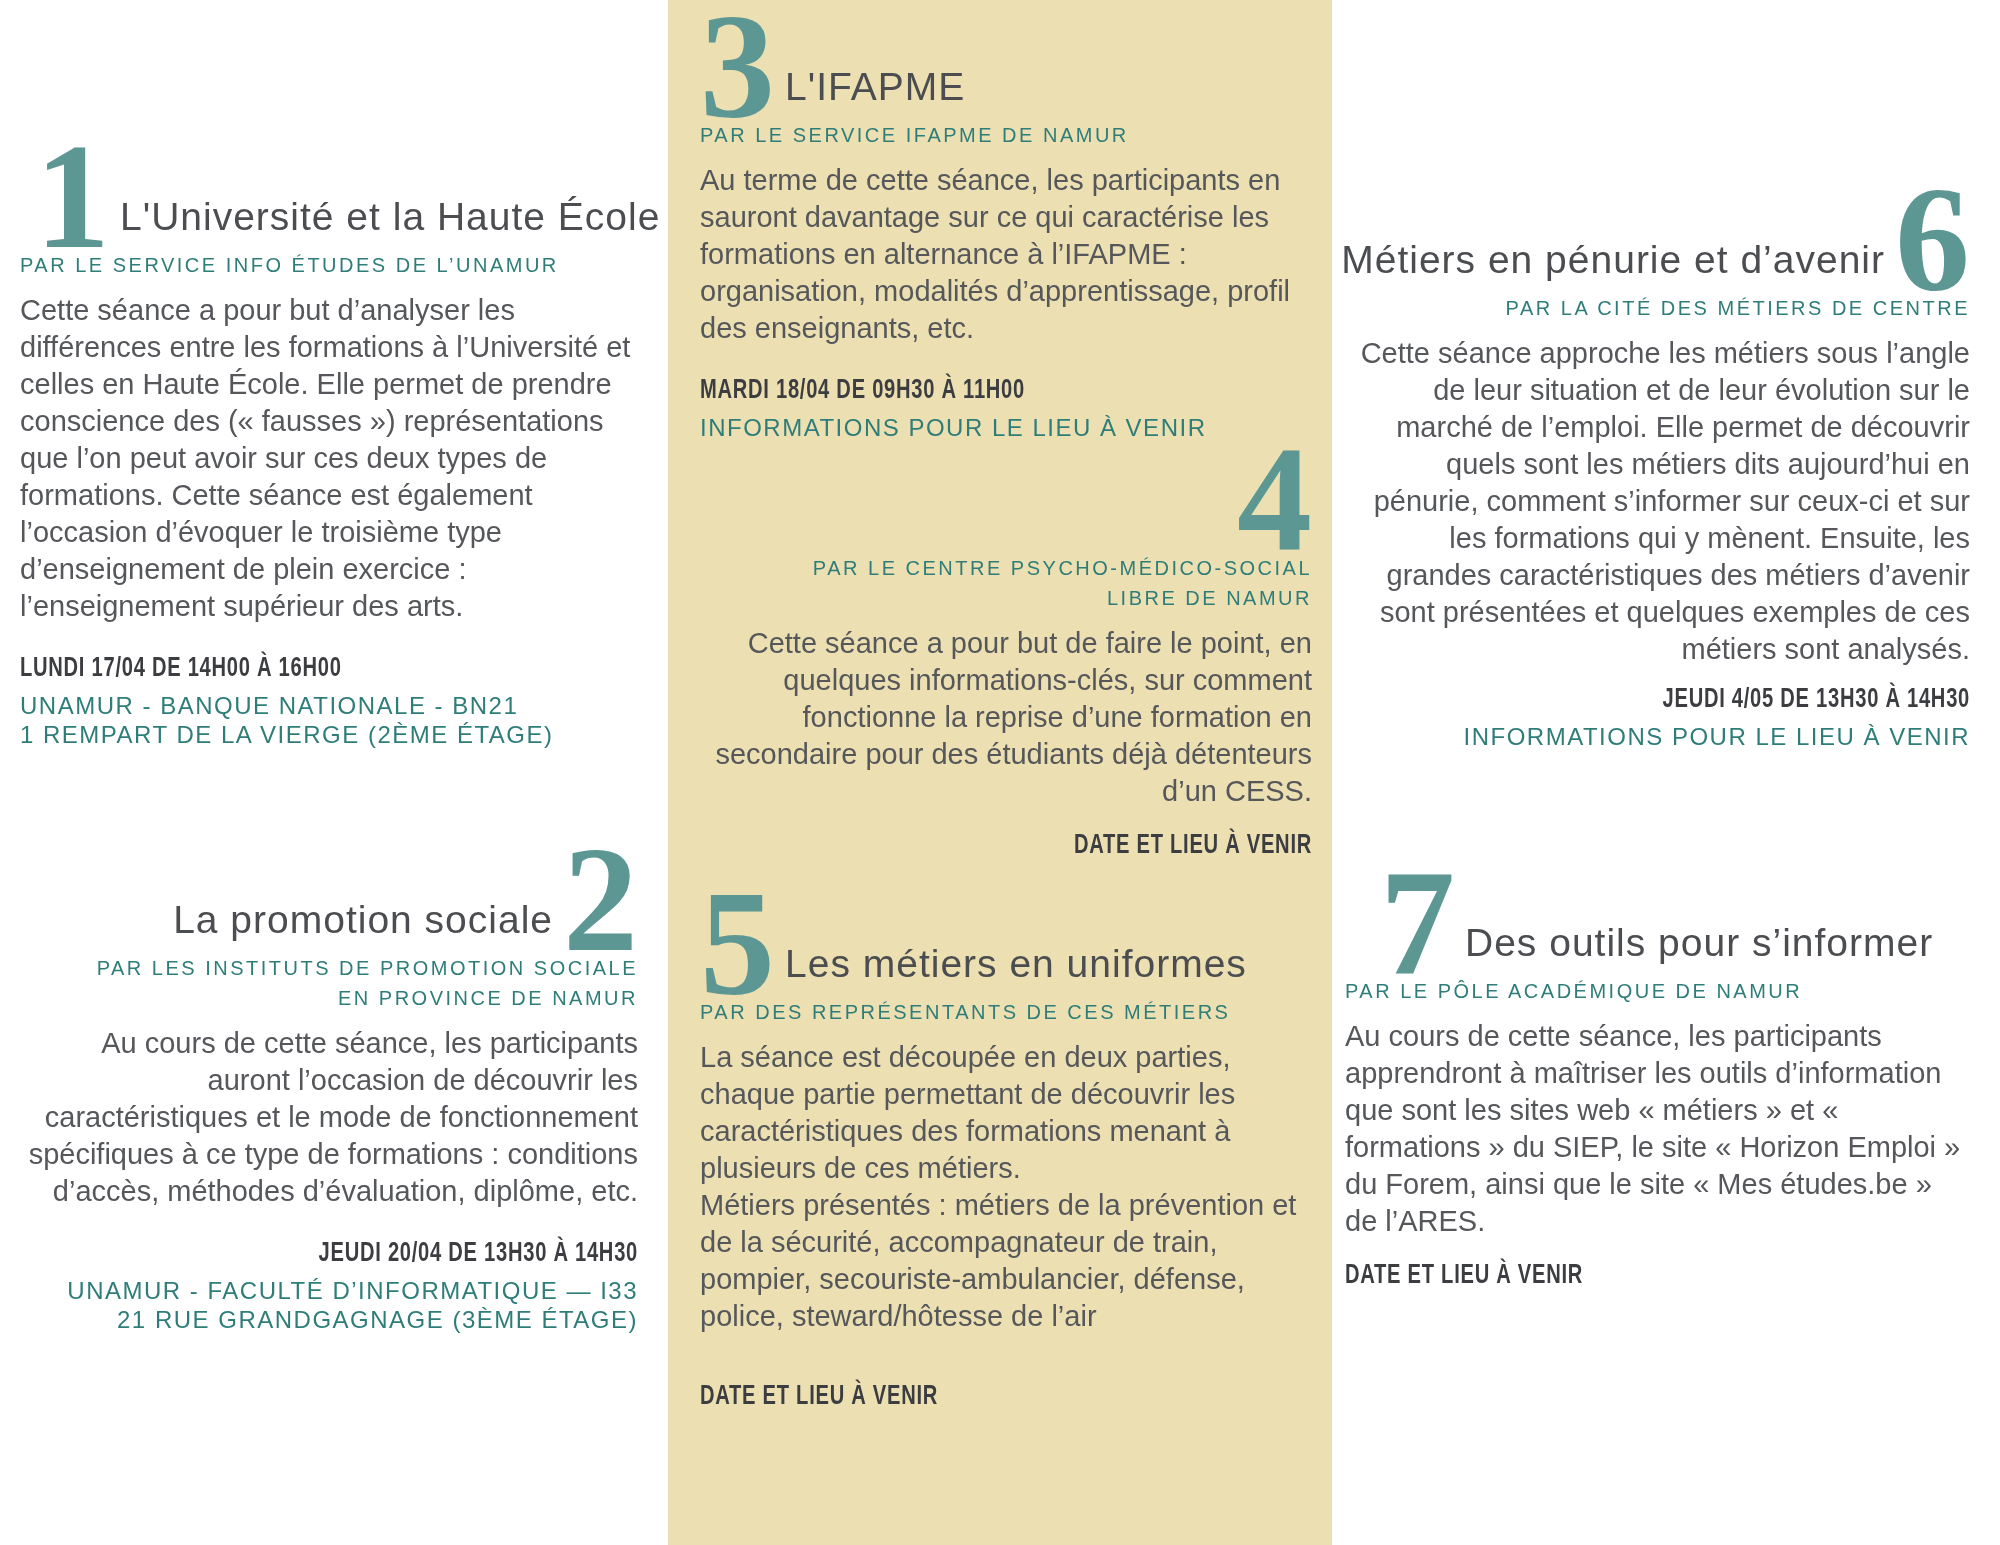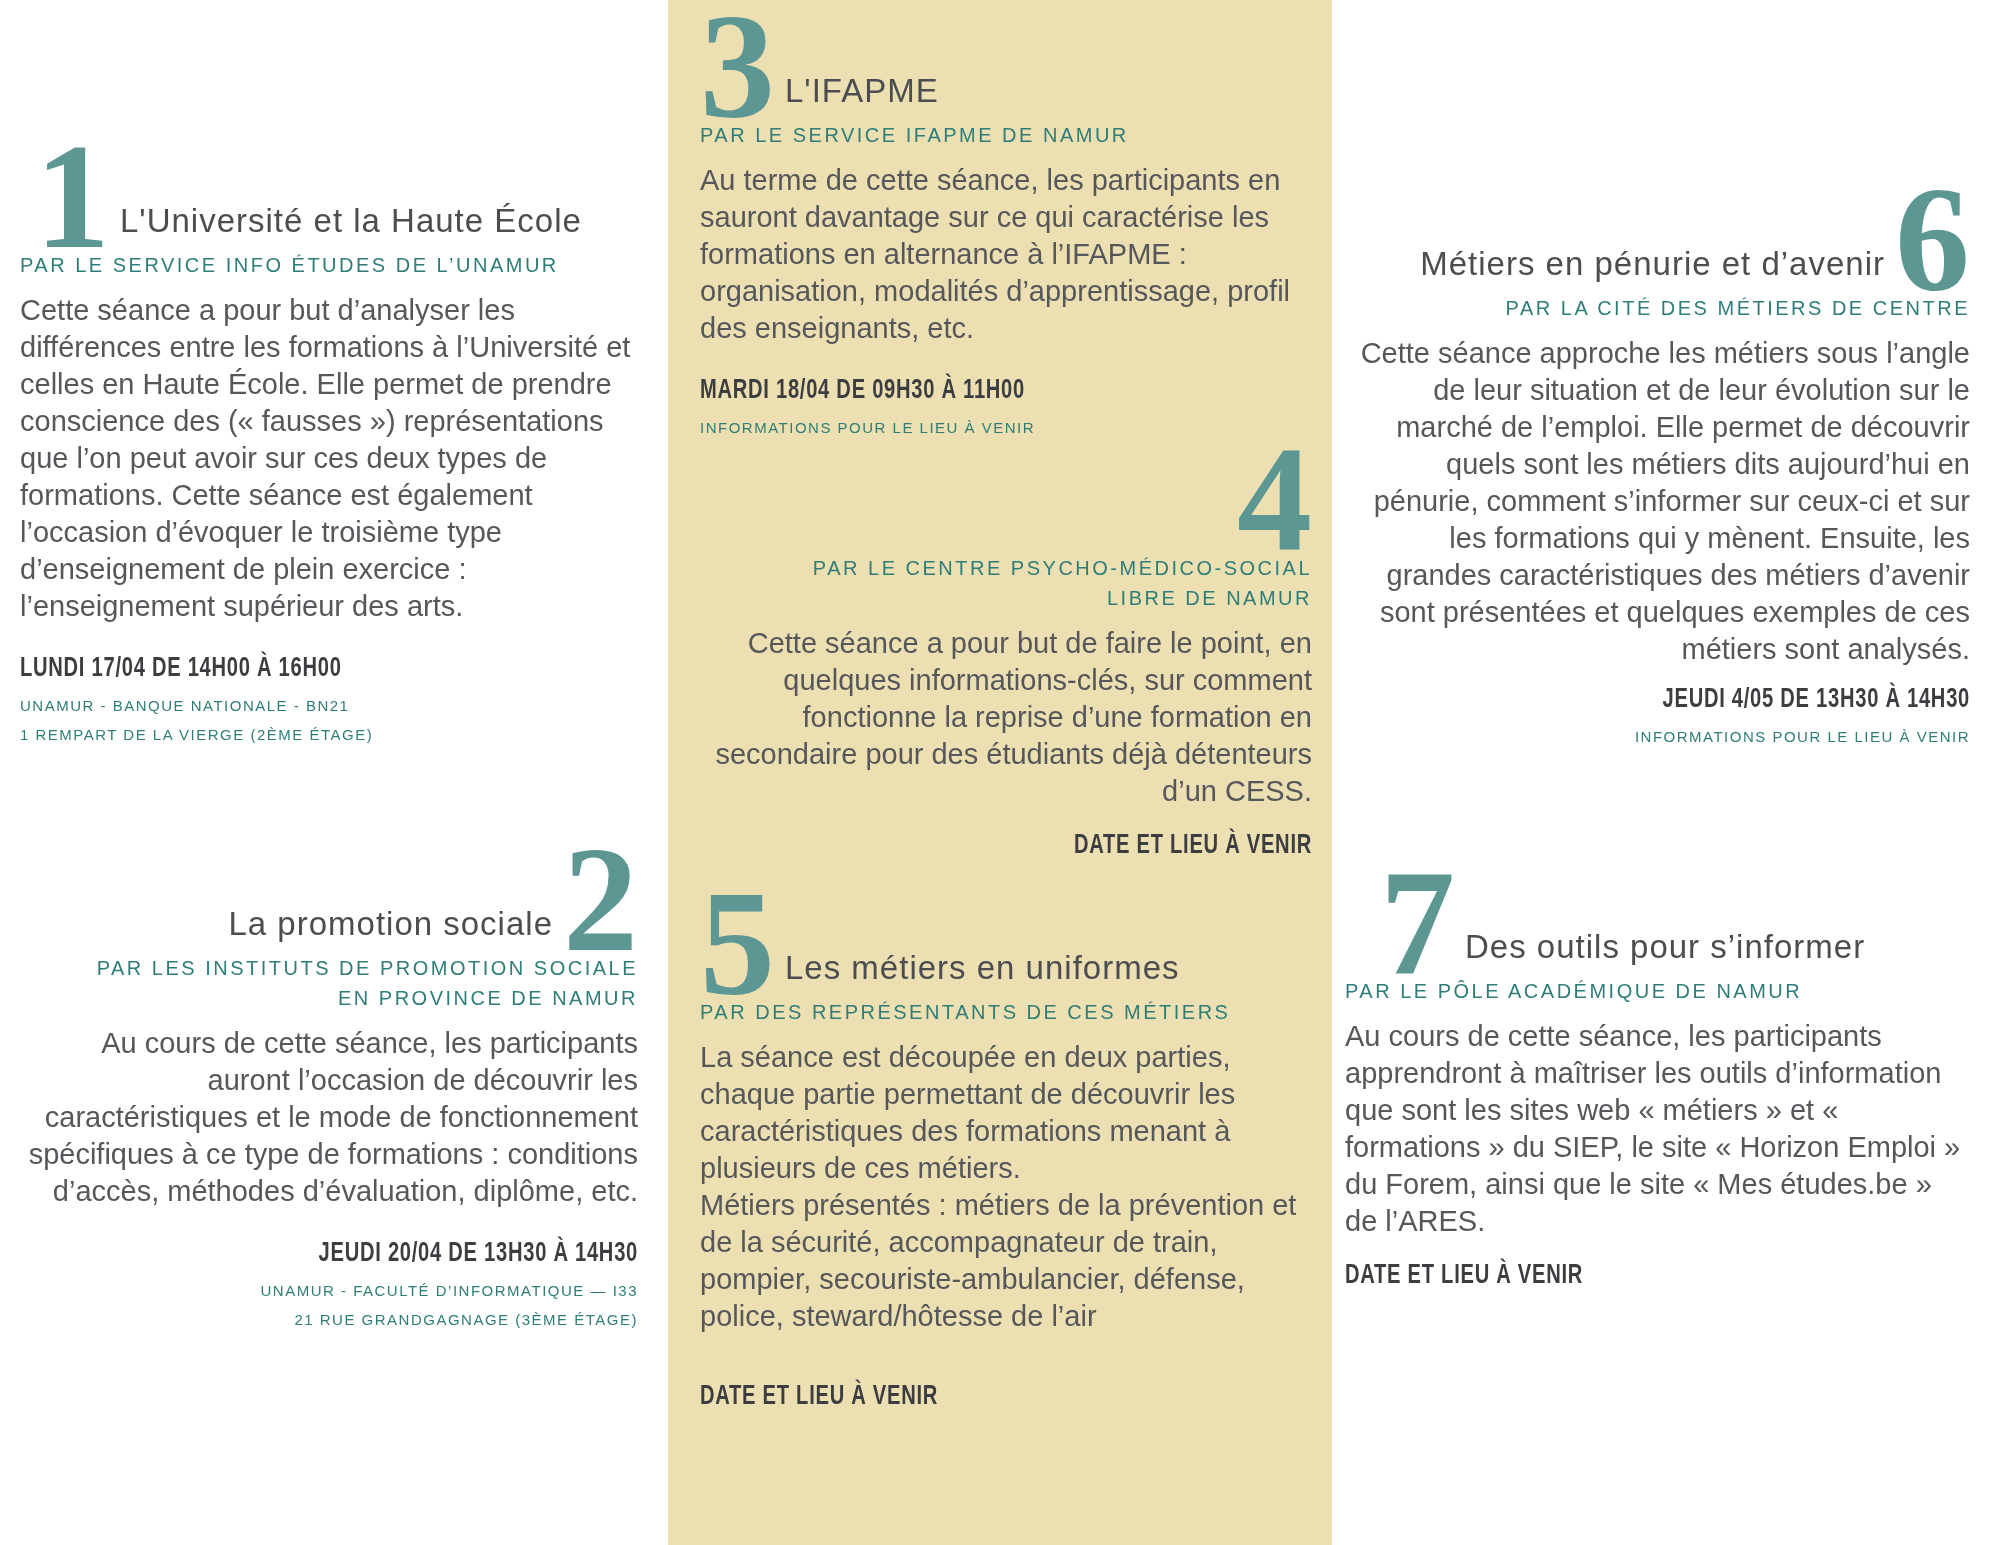--- a/index.html
+++ b/index.html
@@ -22,39 +22,39 @@
   .section{position:absolute;}
   .section.right{text-align:right;}
   .head{display:flex;align-items:flex-end;gap:10px;}
   .section.right .head{justify-content:flex-end;text-align:center;}
   .num{
     font-family:"Liberation Serif","DejaVu Serif",serif;
     font-weight:700;font-size:150px;line-height:0.72;
     color:var(--accent_number);
   }
   .title{
-    font-size:33px;line-height:1.15;letter-spacing:1px;
+    font-size:39px;line-height:1.15;letter-spacing:1px;
     color:var(--title_text);padding-bottom:10px;white-space:nowrap;
   }
   .by{
     font-size:20px;line-height:30px;letter-spacing:2.5px;
     color:var(--accent_text);white-space:pre-line;
   }
   .body{
     margin-top:12px;font-size:29px;line-height:37px;
     color:var(--body_text);white-space:pre-line;
   }
   .date{
     margin-top:26px;font-weight:700;font-size:28px;letter-spacing:1px;
     color:var(--date_text);transform:scaleX(0.72);transform-origin:left center;
     white-space:nowrap;
   }
   .section.right .date{transform-origin:right center;}
   .loc,.note{
-    margin-top:8px;font-size:15px;line-height:29px;letter-spacing:1.5px;
+    margin-top:8px;font-size:24px;line-height:29px;letter-spacing:1.5px;
     color:var(--accent_text);white-space:pre-line;
   }
   
   #sec1{left:20px;top:142px;width:630px;}
   #sec1 .num{margin-left:15px;}
   #sec2{left:20px;top:845px;width:618px;}
   #sec3{left:700px;top:12px;width:612px;}
   #sec4{left:700px;top:445px;width:612px;}
   #sec4 .date{margin-top:18px;}
   #sec5{left:700px;top:889px;width:612px;}

